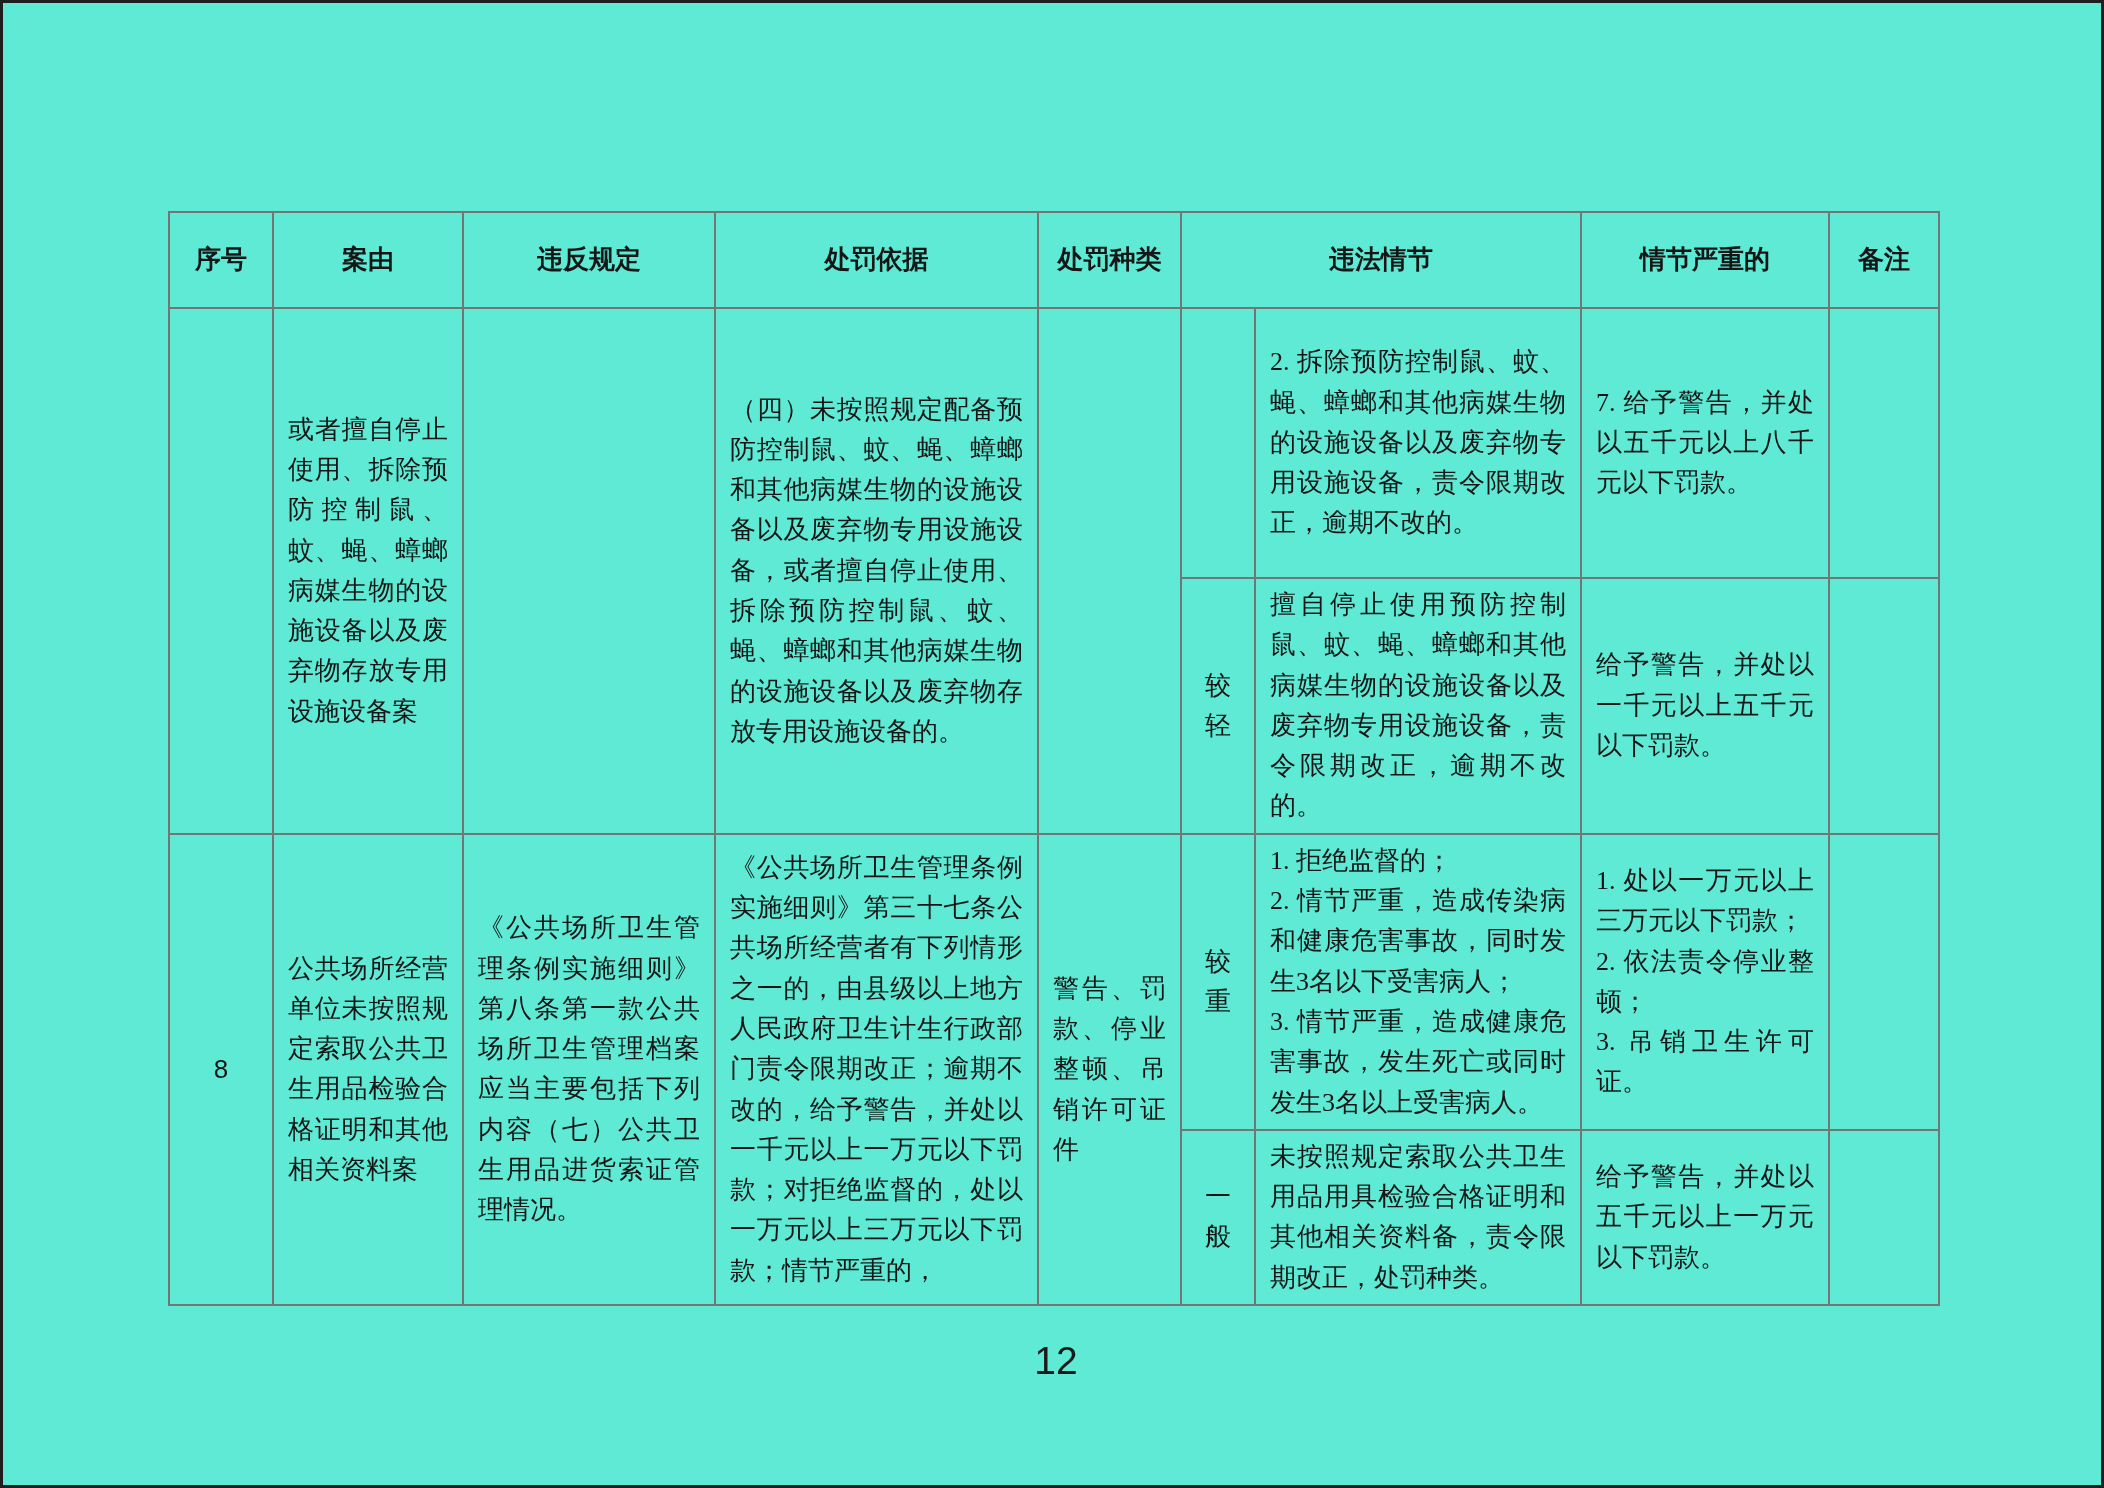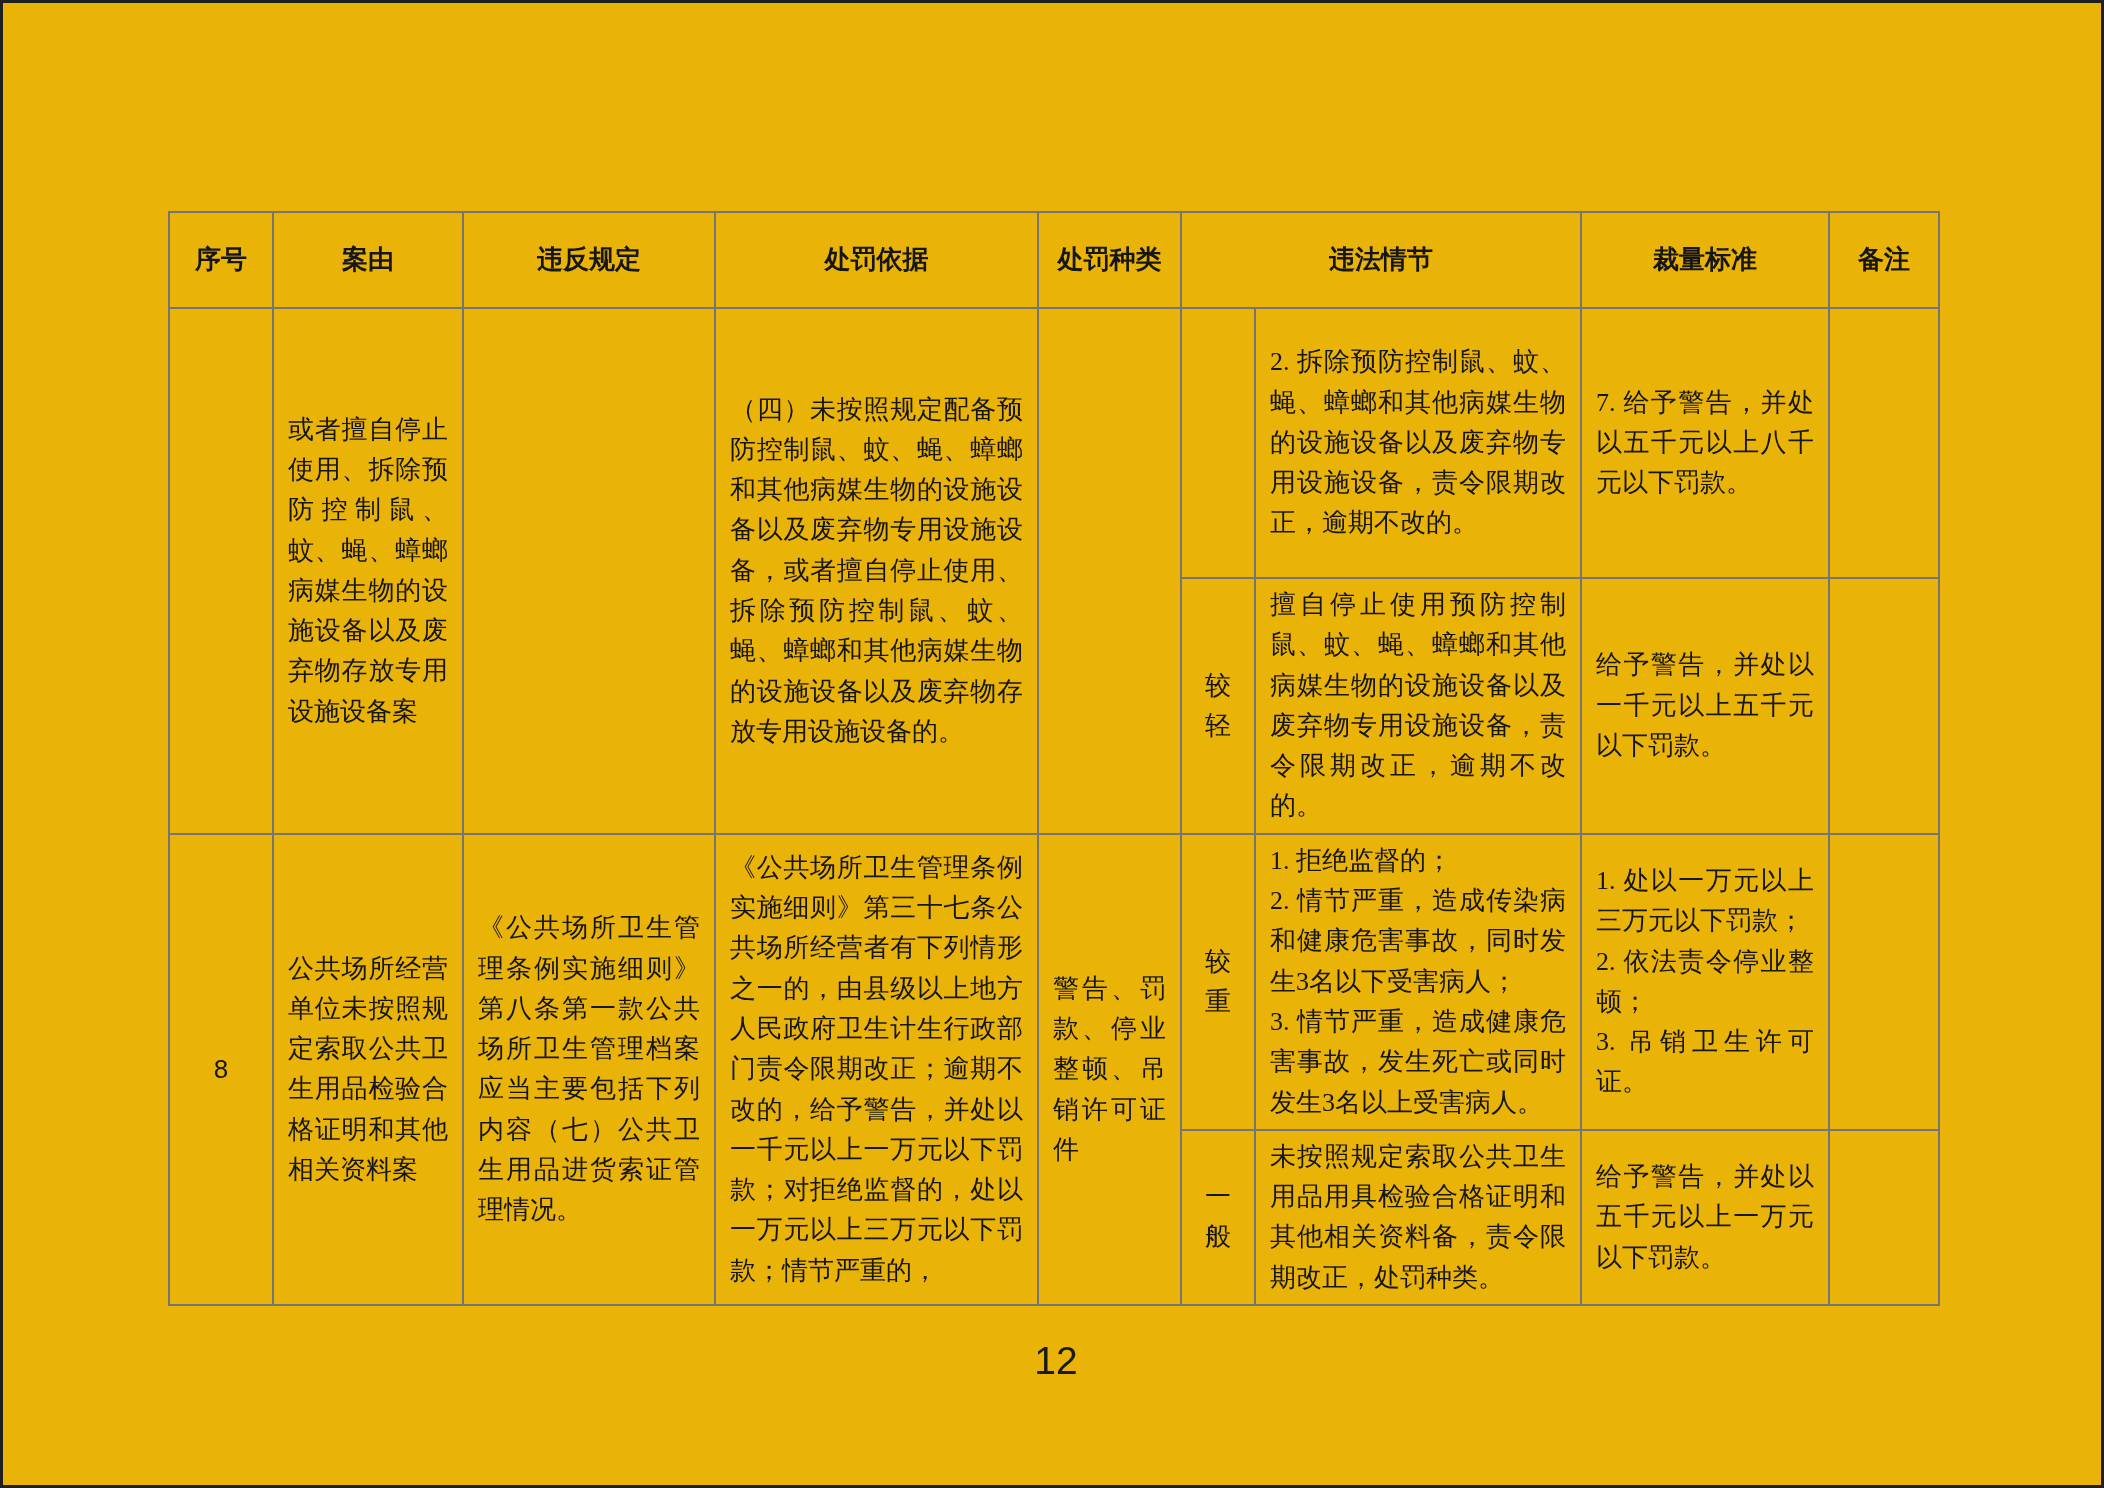--- a/index.html
+++ b/index.html
@@ -1,20 +1,20 @@
 <!DOCTYPE html>
 <html><head>
 <meta charset="utf-8">
 <style>
   html, body { margin: 0; padding: 0; background: #ffffff; }
   .page {
     position: relative;
     width: 2104px;
     height: 1488px;
-    background: #eab308;
+    background: #5eead4;
     border: 3px solid #1f1f1f;
     box-sizing: border-box;
     font-family: "Liberation Serif", "DejaVu Serif", serif;
     color: #161616;
     overflow: hidden;
   }
   table.doc-table {
     position: absolute;
     left: 165px;
     top: 208px;
@@ -82,21 +82,21 @@
     </colgroup>
 
     <tbody>
         <tr class="h-head">
       <td class="th">序号</td>
       <td class="th">案由</td>
       <td class="th">违反规定</td>
       <td class="th">处罚依据</td>
       <td class="th th-tight">处罚种类</td>
       <td class="th" colspan="2">违法情节</td>
-      <td class="th">裁量标准</td>
+      <td class="th">情节严重的</td>
       <td class="th">备注</td>
     </tr>
 
     <tr class="h-r1a">
       <td class="center seq" rowspan="2"></td>
       <td class="just" rowspan="2">或者擅自停止使用、拆除预防控制鼠、蚊、蝇、蟑螂病媒生物的设施设备以及废弃物存放专用设施设备案</td>
       <td class="just" rowspan="2"></td>
       <td class="just" rowspan="2">（四）未按照规定配备预防控制鼠、蚊、蝇、蟑螂和其他病媒生物的设施设备以及废弃物专用设施设备，或者擅自停止使用、拆除预防控制鼠、蚊、蝇、蟑螂和其他病媒生物的设施设备以及废弃物存放专用设施设备的。</td>
       <td class="just" rowspan="2"></td>
       <td class="center grade"></td>

